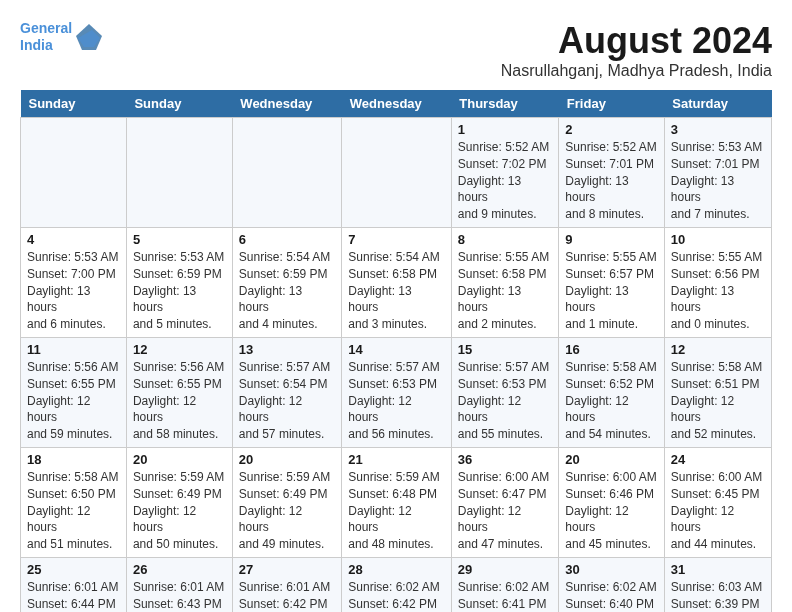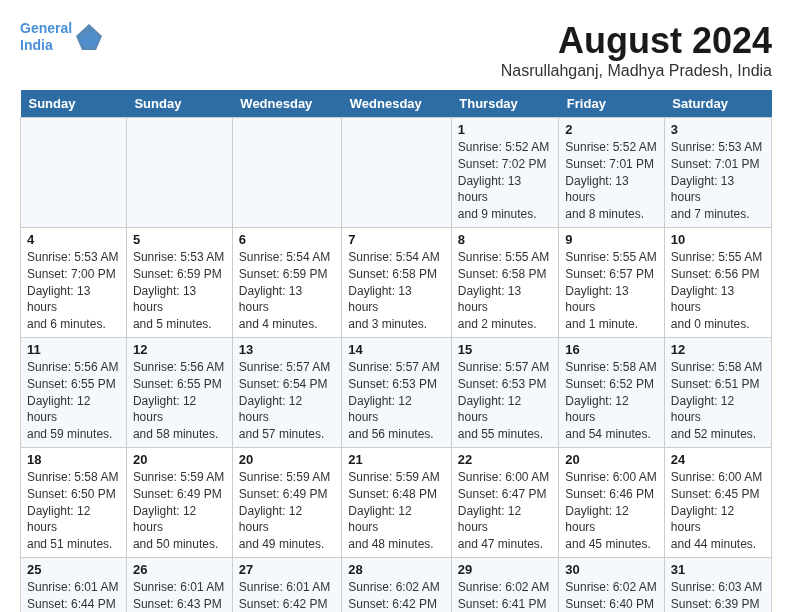--- a/index.html
+++ b/index.html
@@ -278,21 +278,21 @@
 and 49 minutes.</div>
         </td>
         <td>
           <div class="day-number">21</div>
           <div class="day-info" style="white-space: pre-line;">Sunrise: 5:59 AM
 Sunset: 6:48 PM
 Daylight: 12 hours
 and 48 minutes.</div>
         </td>
         <td>
-          <div class="day-number">22</div>
+          <div class="day-number">36</div>
           <div class="day-info" style="white-space: pre-line;">Sunrise: 6:00 AM
 Sunset: 6:47 PM
 Daylight: 12 hours
 and 47 minutes.</div>
         </td>
         <td>
           <div class="day-number">20</div>
           <div class="day-info" style="white-space: pre-line;">Sunrise: 6:00 AM
 Sunset: 6:46 PM
 Daylight: 12 hours

